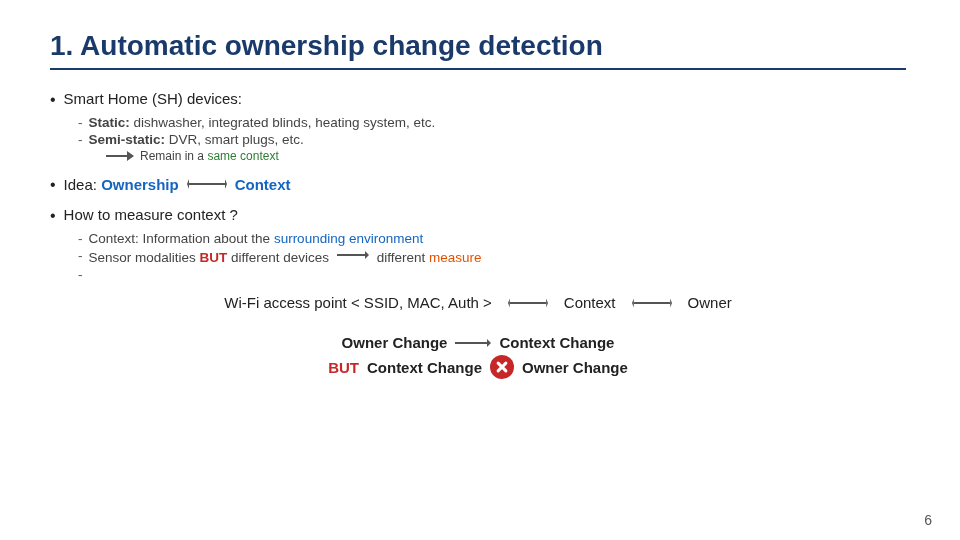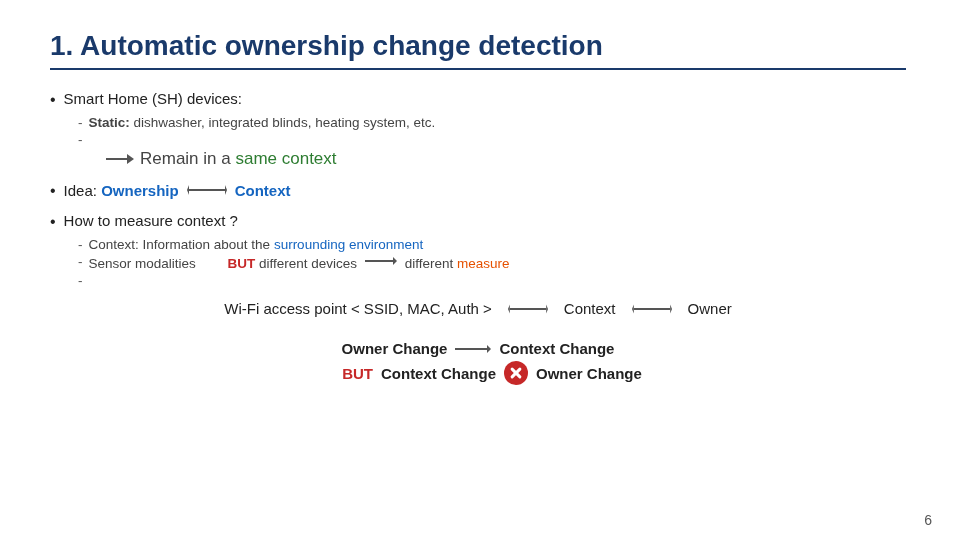--- a/index.html
+++ b/index.html
@@ -56,21 +56,21 @@
       align-items: flex-start;
     }
     .sub-dash {
       margin-right: 6px;
       color: #555;
     }
     .remain-line {
       display: flex;
       align-items: center;
       margin-left: 28px;
-      font-size: 17px;
+      font-size: 12px;
       color: #444;
       margin-bottom: 4px;
       text-align: center;
     }
     .arrow-right {
       display: inline-block;
       width: 28px;
       height: 14px;
       position: relative;
       margin-right: 6px;
@@ -91,21 +91,21 @@
       right: 0;
       top: 50%;
       transform: translateY(-50%);
       border-left: 7px solid #555;
       border-top: 5px solid transparent;
       border-bottom: 5px solid transparent;
     }
     .color-green { color: #2e7d32; }
     .color-orange { color: #e65100; }
     .color-blue-link { color: #1565c0; }
-    .color-red-bold { color: #c62828; font-weight: bold; margin-left: 28px; }
+    .color-red-bold { color: #c62828; font-weight: bold; }
 
     .idea-line {
       display: flex;
       align-items: center;
       font-size: 15px;
       color: #222;
       justify-content: space-between;
     }
     .ownership-text {
       color: #1565c0;
@@ -196,20 +196,21 @@
       <span class="bullet-dot">•</span>
       <span class="bullet-text">Smart Home (SH) devices:</span>
     </div>
     <div class="sub-items">
       <div class="sub-item">
         <span class="sub-dash">-</span>
         <span><strong>Static:</strong> dishwasher, integrated blinds, heating system, etc.</span>
       </div>
       <div class="sub-item">
         <span class="sub-dash">-</span>
+        <span><strong>Semi-static:</strong> DVR, smart plugs, etc.</span>
       </div>
       <div class="remain-line">
         <span class="arrow-right"></span>
         <span>Remain in a <span class="color-green">same context</span></span>
       </div>
     </div>
   </div>
 
   <div class="section">
     <div class="bullet">

